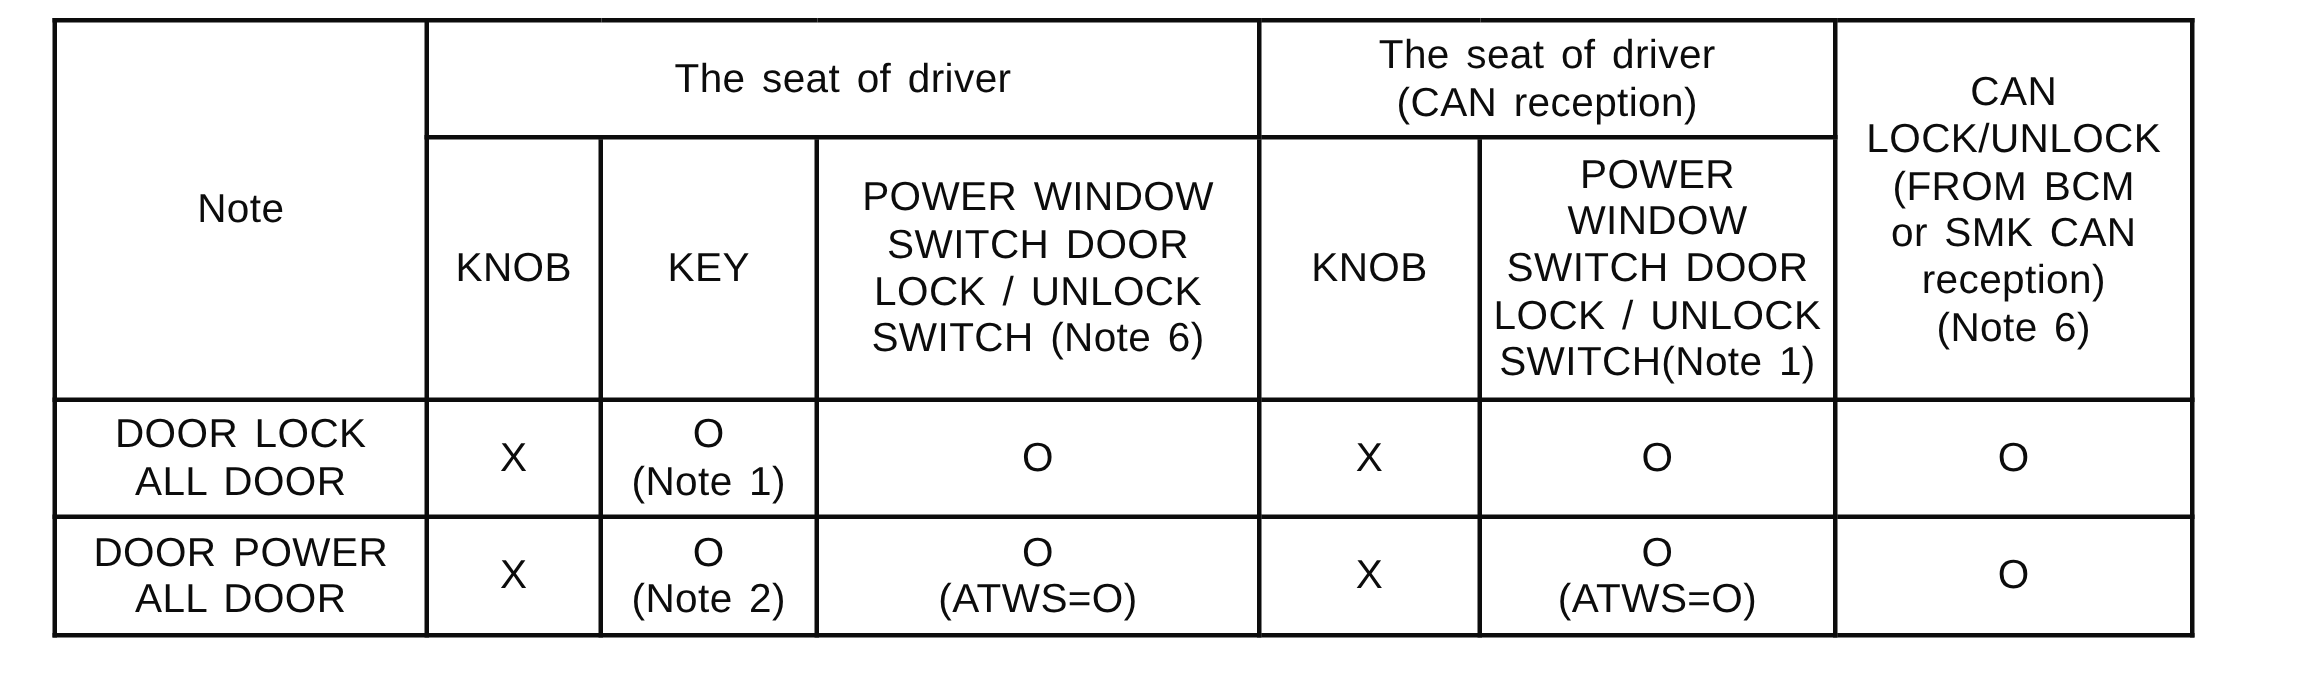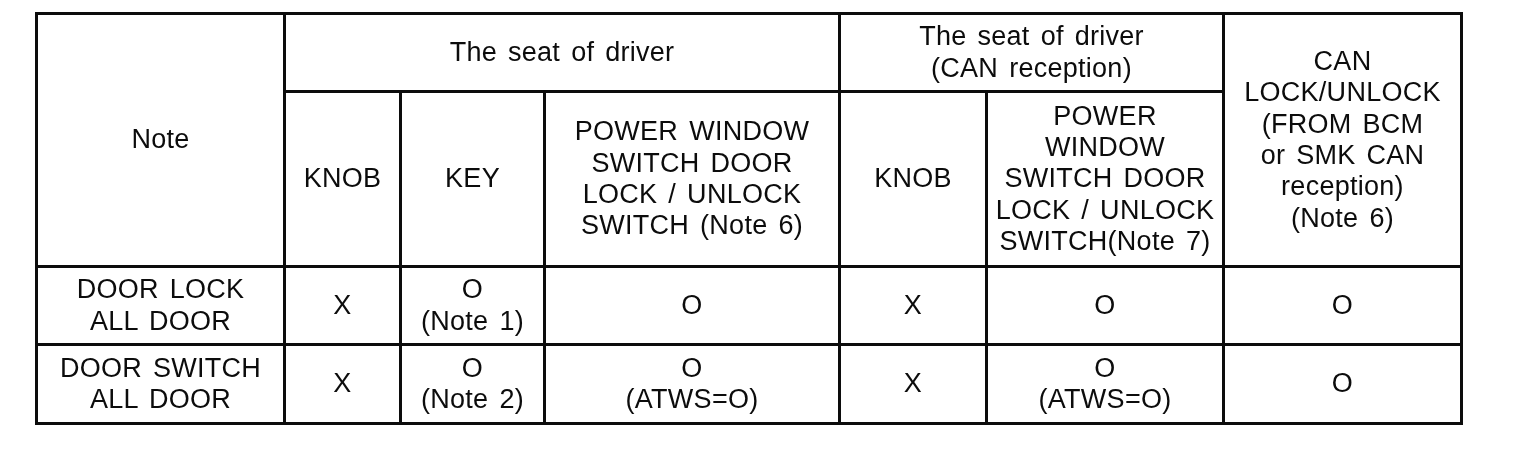--- a/index.html
+++ b/index.html
@@ -73,35 +73,35 @@
         <td>KEY</td>
         <td>POWER WINDOW
 SWITCH DOOR
 LOCK / UNLOCK
 SWITCH (Note 6)</td>
         <td>KNOB</td>
         <td>POWER
 WINDOW
 SWITCH DOOR
 LOCK / UNLOCK
-SWITCH(Note 7)</td>
+SWITCH(Note 1)</td>
       </tr>
       <tr class="r1">
         <td>DOOR LOCK
 ALL DOOR</td>
         <td>X</td>
         <td>O
 (Note 1)</td>
         <td>O</td>
         <td>X</td>
         <td>O</td>
         <td>O</td>
       </tr>
       <tr class="r2">
-        <td>DOOR SWITCH
+        <td>DOOR POWER
 ALL DOOR</td>
         <td>X</td>
         <td>O
 (Note 2)</td>
         <td>O
 (ATWS=O)</td>
         <td>X</td>
         <td>O
 (ATWS=O)</td>
         <td>O</td>

